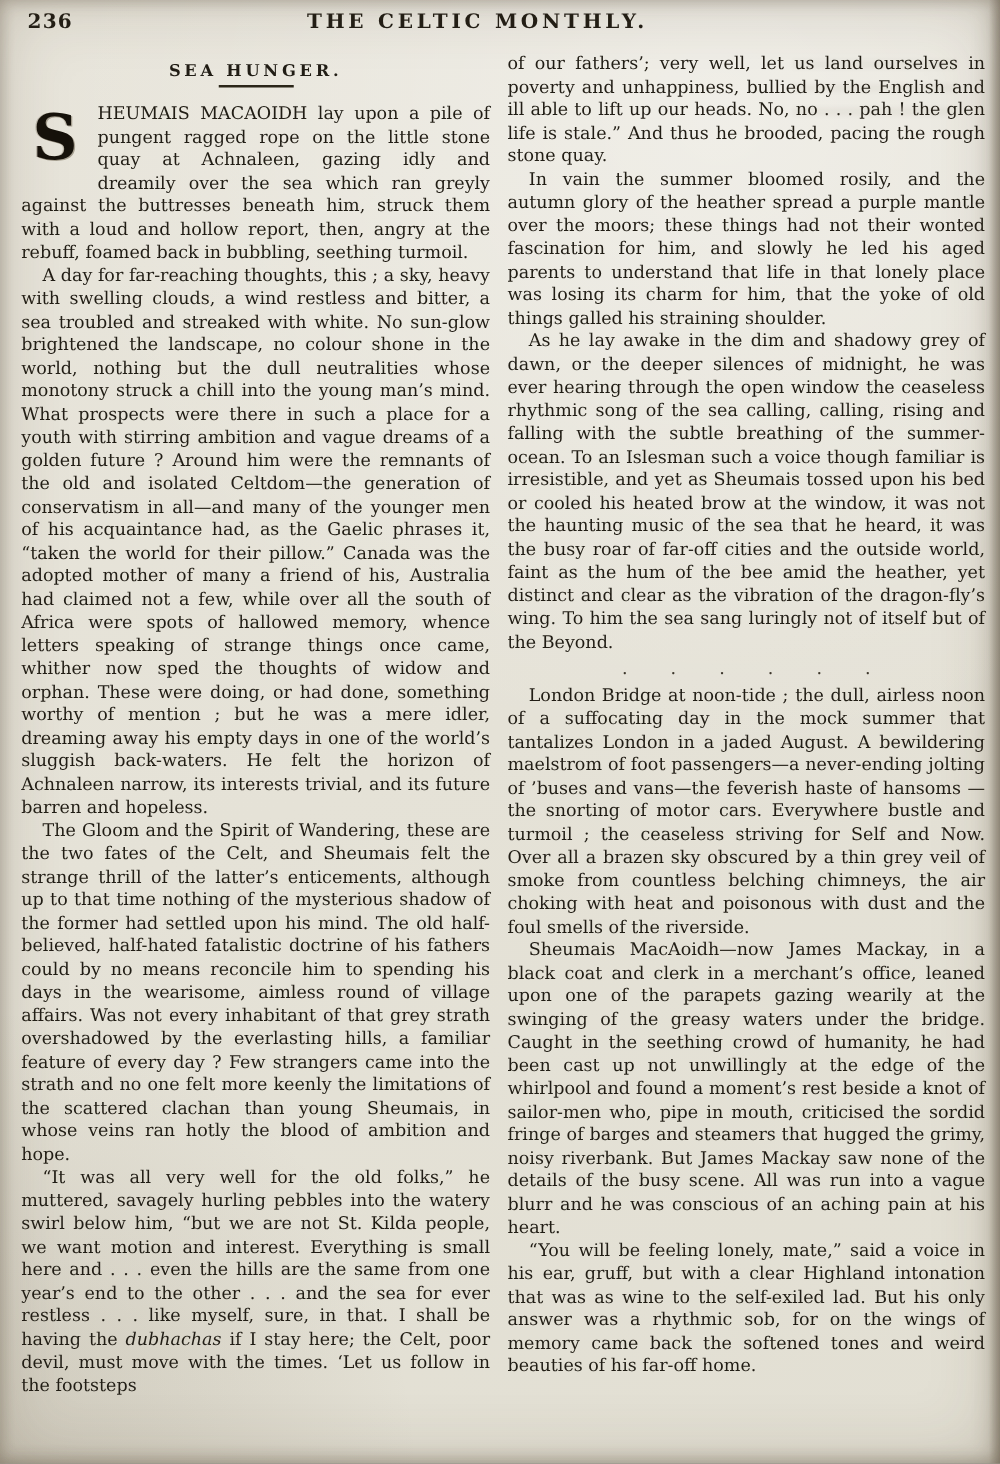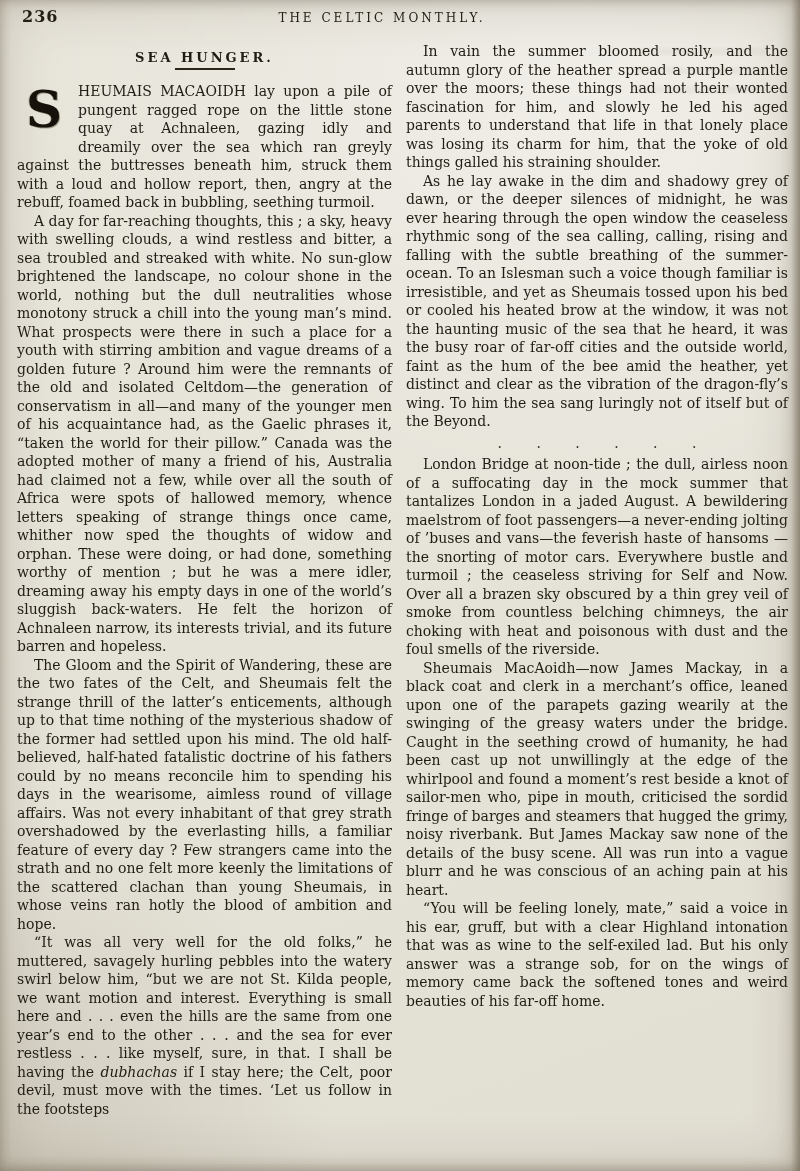--- a/index.html
+++ b/index.html
@@ -37,21 +37,21 @@
     background: repeating-linear-gradient(180deg,
       rgba(108,98,78,.12) 0 7px, rgba(108,98,78,0) 7px 19px);
   }
   .header { position: relative; height: 32px; padding-top: 7px; text-align: center; }
   .pagenum {
     position: absolute; left: 22px; top: 7px;
     font-size: 16px; font-weight: bold; letter-spacing: 1px;
   }
   .journal {
     display: inline-block;
-    font-size: 12px; font-weight: normal; letter-spacing: 3px;
+    font-size: 16px; font-weight: bold; letter-spacing: 3px;
     transform: translateX(-18px);
   }
   .columns { display: flex; gap: 14px; padding: 10px 12px 0 17px; }
   .col-left  { width: 375px; }
   .col-right { width: 382px; }
   .title {
     margin: 8px 0 3px; text-align: center;
     font-size: 13px; font-weight: bold; letter-spacing: 3px;
   }
   .title-rule {
@@ -103,27 +103,28 @@
       <p class="first"><span class="dropcap">S</span><span>HEUMAIS MACAOIDH lay upon a pile of pungent ragged rope on the little stone quay at Achnaleen, gazing idly and dreamily over the sea which ran greyly against the buttresses beneath him, struck them with a loud and hollow report, then, angry at the rebuff, foamed back in bubbling, seething turmoil.</span></p>
 
       <p class="indent">A day for far-reaching thoughts, this ; a sky, heavy with swelling clouds, a wind restless and bitter, a sea troubled and streaked with white. No sun-glow brightened the landscape, no colour shone in the world, nothing but the dull neutralities whose monotony struck a chill into the young man’s mind. What prospects were there in such a place for a youth with stirring ambition and vague dreams of a golden future ? Around him were the remnants of the old and isolated Celtdom—the generation of conservatism in all—and many of the younger men of his acquaintance had, as the Gaelic phrases it, “taken the world for their pillow.” Canada was the adopted mother of many a friend of his, Australia had claimed not a few, while over all the south of Africa were spots of hallowed memory, whence letters speaking of strange things once came, whither now sped the thoughts of widow and orphan. These were doing, or had done, something worthy of mention ; but he was a mere idler, dreaming away his empty days in one of the world’s sluggish back-waters. He felt the horizon of Achnaleen narrow, its interests trivial, and its future barren and hopeless.</p>
 
       <p class="indent">The Gloom and the Spirit of Wandering, these are the two fates of the Celt, and Sheumais felt the strange thrill of the latter’s enticements, although up to that time nothing of the mysterious shadow of the former had settled upon his mind. The old half-believed, half-hated fatalistic doctrine of his fathers could by no means reconcile him to spending his days in the wearisome, aimless round of village affairs. Was not every inhabitant of that grey strath overshadowed by the everlasting hills, a familiar feature of every day ? Few strangers came into the strath and no one felt more keenly the limitations of the scattered clachan than young Sheumais, in whose veins ran hotly the blood of ambition and hope.</p>
 
       <p class="indent"><span>“It was all very well for the old folks,” he muttered, savagely hurling pebbles into the watery swirl below him, “but we are not St. Kilda people, we want motion and interest. Everything is small here and . . . even the hills are the same from one year’s end to the other . . . and the sea for ever restless . . . like myself, sure, in that. I shall be having the </span><em class="gaelic">dubhachas</em><span> if I stay here; the Celt, poor devil, must move with the times. ‘Let us follow in the footsteps</span></p>
     </section>
 
     <section class="col col-right">
+      <p class="noindent">of our fathers’; very well, let us land ourselves in poverty and unhappiness, bullied by the English and ill able to lift up our heads. No, no . . . pah ! the glen life is stale.” And thus he brooded, pacing the rough stone quay.</p>
 
       <p class="indent">In vain the summer bloomed rosily, and the autumn glory of the heather spread a purple mantle over the moors; these things had not their wonted fascination for him, and slowly he led his aged parents to understand that life in that lonely place was losing its charm for him, that the yoke of old things galled his straining shoulder.</p>
 
       <p class="indent">As he lay awake in the dim and shadowy grey of dawn, or the deeper silences of midnight, he was ever hearing through the open window the ceaseless rhythmic song of the sea calling, calling, rising and falling with the subtle breathing of the summer-ocean. To an Islesman such a voice though familiar is irresistible, and yet as Sheumais tossed upon his bed or cooled his heated brow at the window, it was not the haunting music of the sea that he heard, it was the busy roar of far-off cities and the outside world, faint as the hum of the bee amid the heather, yet distinct and clear as the vibration of the dragon-fly’s wing. To him the sea sang luringly not of itself but of the Beyond.</p>
 
       <div class="dots">. . . . . .</div>
 
       <p class="indent">London Bridge at noon-tide ; the dull, airless noon of a suffocating day in the mock summer that tantalizes London in a jaded August. A bewildering maelstrom of foot passengers—a never-ending jolting of ’buses and vans—the feverish haste of hansoms — the snorting of motor cars. Everywhere bustle and turmoil ; the ceaseless striving for Self and Now. Over all a brazen sky obscured by a thin grey veil of smoke from countless belching chimneys, the air choking with heat and poisonous with dust and the foul smells of the riverside.</p>
 
       <p class="indent">Sheumais MacAoidh—now James Mackay, in a black coat and clerk in a merchant’s office, leaned upon one of the parapets gazing wearily at the swinging of the greasy waters under the bridge. Caught in the seething crowd of humanity, he had been cast up not unwillingly at the edge of the whirlpool and found a moment’s rest beside a knot of sailor-men who, pipe in mouth, criticised the sordid fringe of barges and steamers that hugged the grimy, noisy riverbank. But James Mackay saw none of the details of the busy scene. All was run into a vague blurr and he was conscious of an aching pain at his heart.</p>
 
-      <p class="indent">“You will be feeling lonely, mate,” said a voice in his ear, gruff, but with a clear Highland intonation that was as wine to the self-exiled lad. But his only answer was a strange sob, for on the wings of memory came back the softened tones and weird beauties of his far-off home.</p>
+      <p class="indent">“You will be feeling lonely, mate,” said a voice in his ear, gruff, but with a clear Highland intonation that was as wine to the self-exiled lad. But his only answer was a rhythmic sob, for on the wings of memory came back the softened tones and weird beauties of his far-off home.</p>
     </section>
   </main>
 </div>
 
 </body></html>

